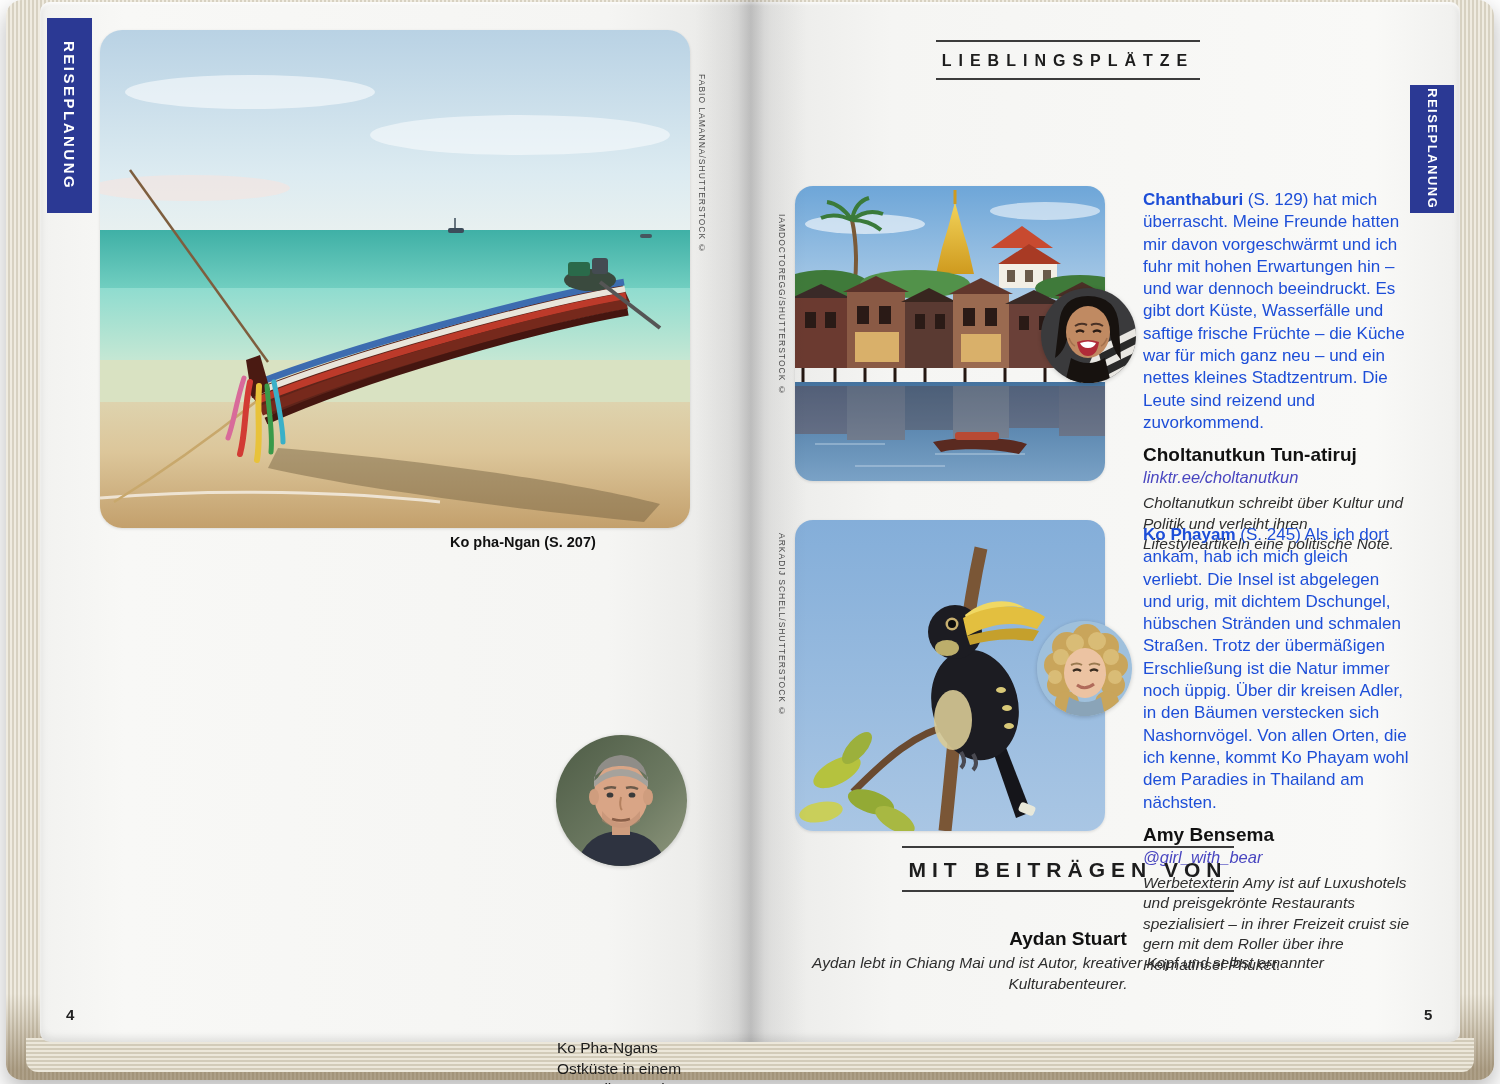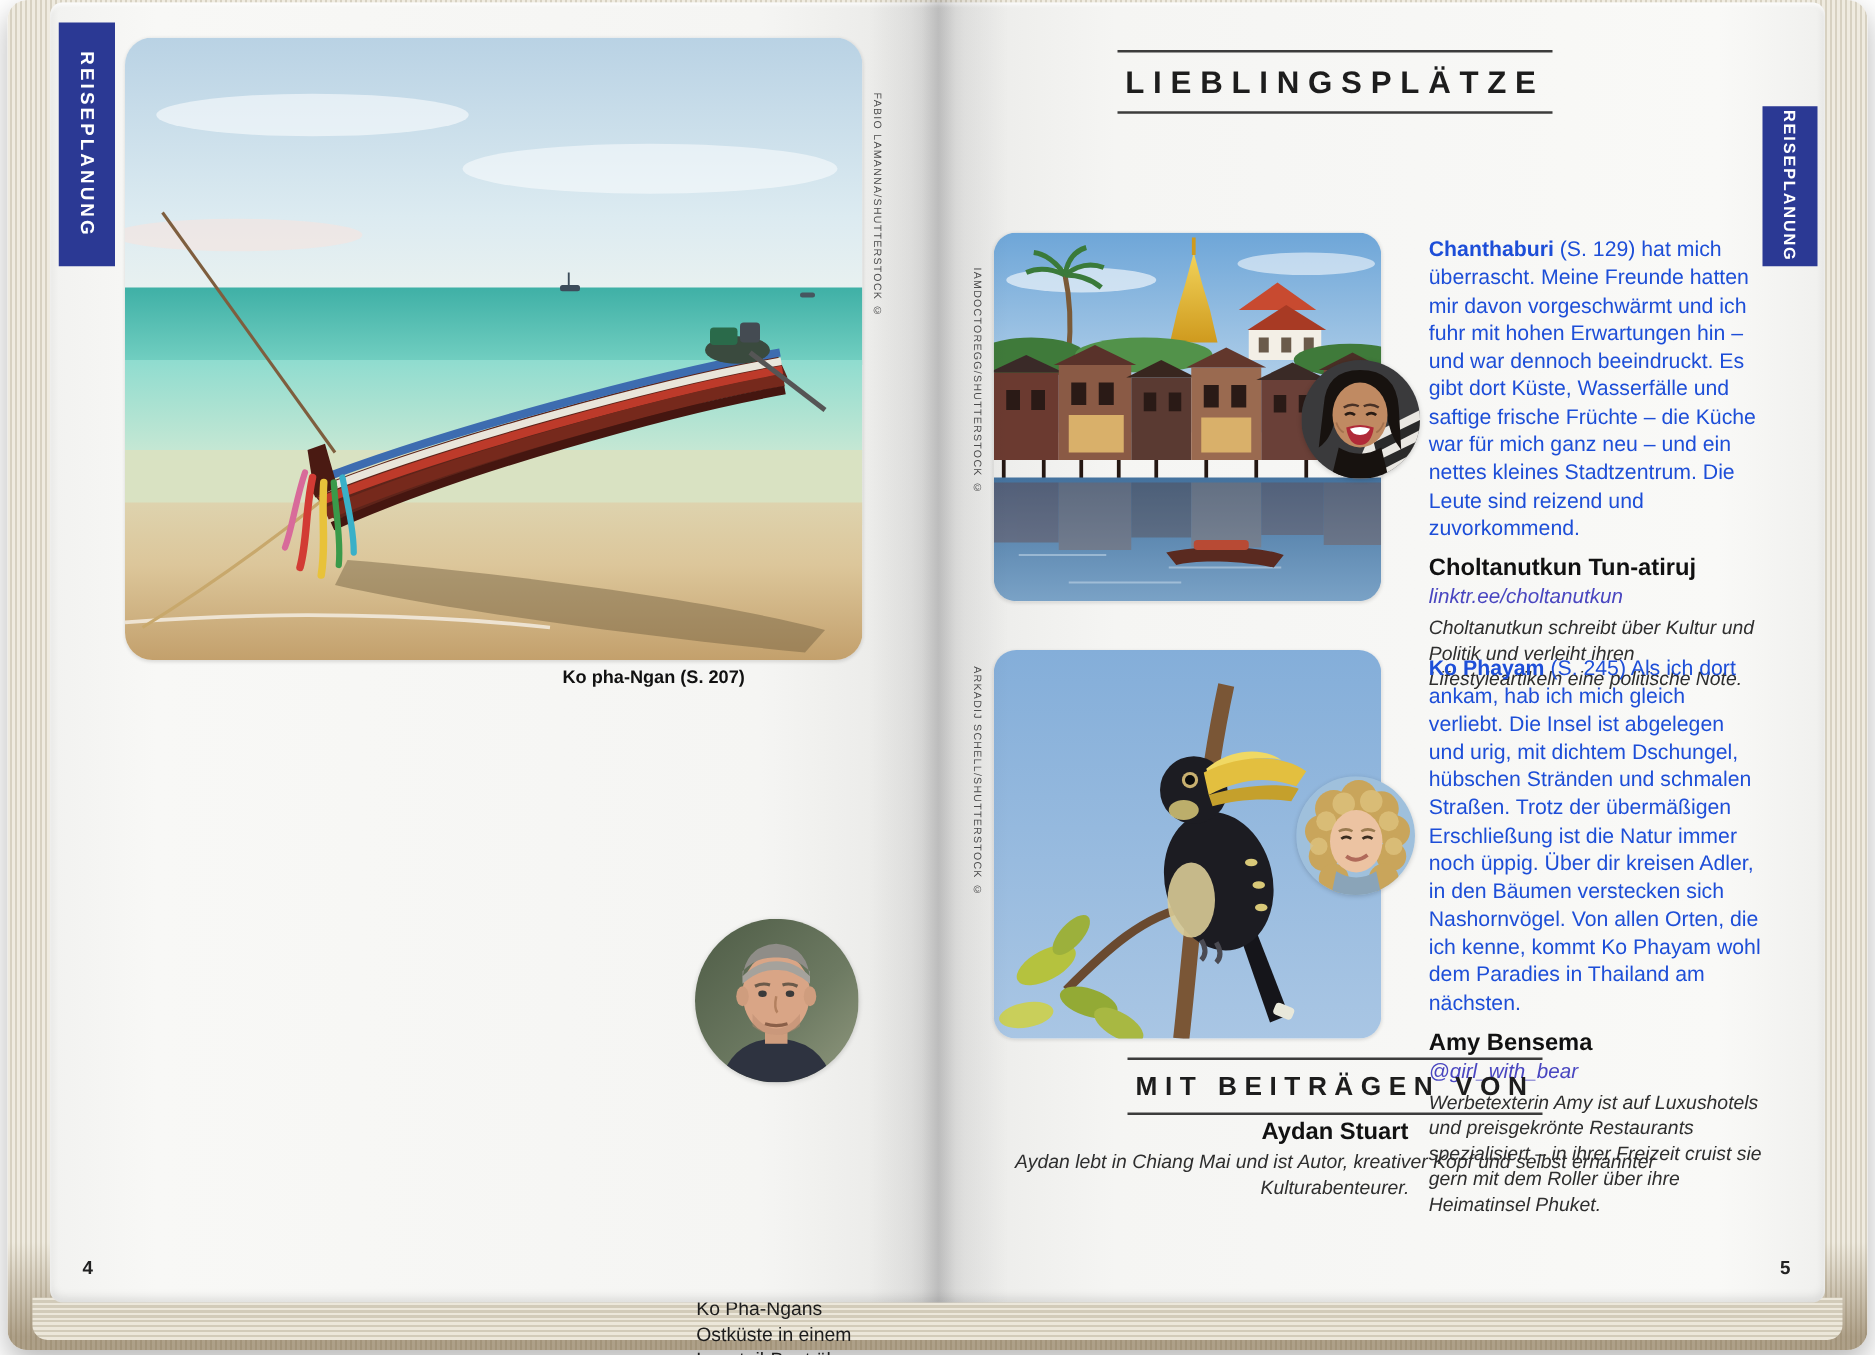--- a/index.html
+++ b/index.html
@@ -40,31 +40,31 @@
     font-size:19px;line-height:25.5px;text-align:justify;color:#232323;}
   .author-name{position:absolute;left:100px;top:916px;font-size:20px;font-weight:800;color:#111;}
   .author-bio{position:absolute;left:100px;top:943px;width:452px;font-style:italic;font-weight:500;
     font-size:17.5px;line-height:22.5px;color:#3538a0;}
   .fav{position:absolute;left:557px;top:874px;width:140px;font-size:15.5px;line-height:20.5px;color:#1c1c1c;}
   .fav .fav-h{font-weight:800;}
   
   .rule-header{position:absolute;left:790px;width:556px;text-align:center;z-index:2;}
   .rule-header .inner{display:inline-block;border-top:2px solid #3c3c3c;border-bottom:2px solid #3c3c3c;
     padding:10px 6px 8px;font-weight:700;color:#1d1d1d;}
-  .rh1 .inner{min-width:240px;font-size:25px;letter-spacing:7px;}
+  .rh1 .inner{min-width:240px;font-size:16px;letter-spacing:7px;}
   .rh2 .inner{min-width:318px;font-size:21px;letter-spacing:6px;}
   .subtitle{position:absolute;left:780px;top:96px;width:576px;text-align:center;
     font-size:21.5px;line-height:27px;color:#1e1e1e;}
   .entry-text-col{position:absolute;width:268px;z-index:2;}
   .entry-text{margin:0;font-size:17px;line-height:22.3px;color:#1d4ed8;}
   .entry-text .place{font-weight:800;}
   .contrib-name{margin:10px 0 2px;font-size:19px;font-weight:800;color:#111;}
   .handle{font-style:italic;font-size:16.5px;font-weight:500;color:#4946c0;margin-bottom:6px;}
   .entry-bio{margin:0;font-style:italic;font-size:15.5px;line-height:20.5px;color:#2e2e2e;}
-  .aydan{position:absolute;left:790px;top:895px;width:556px;text-align:center;z-index:2;}
+  .aydan{position:absolute;left:790px;top:928px;width:556px;text-align:center;z-index:2;}
   .aydan .contrib-name{margin:0 0 3px;}
   .aydan .handle{margin-bottom:7px;}
 </style>
 </head>
 <body>
 
 <div class="canvas">
   <div class="book"></div>
   <div class="spread"></div>
 

